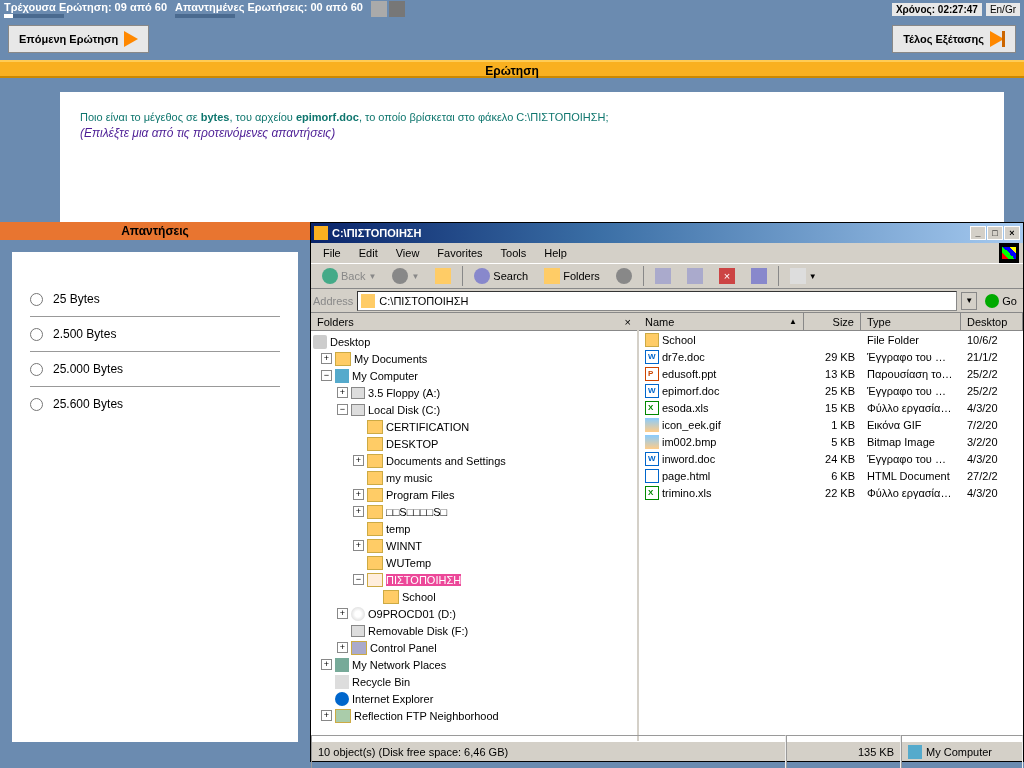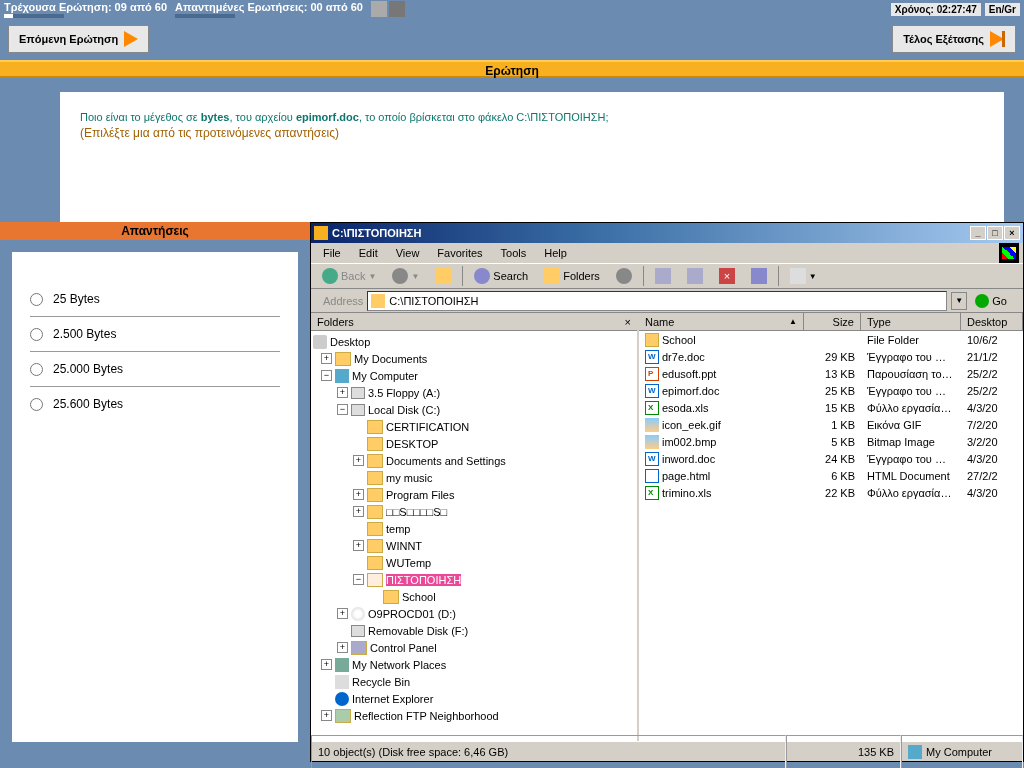--- a/index.html
+++ b/index.html
@@ -6,31 +6,31 @@
 body{width:1024px;height:768px;background:#6b8bb0;overflow:hidden;position:relative}
 .topbar{height:18px;background:#6b8bb0;display:flex;align-items:center;color:#fff;padding:0 4px}
 .topbar-left{display:flex;gap:8px}
 .qstat{font-size:10px;font-weight:bold}
 .qstat .prog{width:60px;height:4px;background:#4a6a8f;margin-top:1px;position:relative}
 .qstat .prog .fill{height:100%;background:#fff}
 .topbar-icons{margin-left:8px;display:flex;gap:2px}
 .sysicon{width:16px;height:16px;background:#aaa;display:inline-block}
 .topbar-right{margin-left:auto;display:flex;gap:4px;align-items:center}
 .timebox{background:#e8e8e8;color:#000;padding:1px 4px;font-size:10px;font-weight:bold}
-.langbox{background:#e8e8e8;color:#000;padding:1px 4px;font-size:10px;font-weight:bold}
+.langbox{background:#e8e8e8;color:#000;padding:1px 4px;font-size:10px;font-weight:normal}
 .btnbar{height:42px;background:#6b8bb0;display:flex;align-items:center;padding:0 8px;gap:8px}
 .mainbtn{background:#e8e8e8;border:1px solid #888;height:28px;display:flex;align-items:center;padding:0 10px;font-size:12px;font-weight:bold;cursor:pointer}
 .arrow-orange{width:0;height:0;border-top:8px solid transparent;border-bottom:8px solid transparent;border-left:14px solid #f80;margin-left:6px}
 .check-green{color:#0a0;font-size:18px;margin-left:6px;font-weight:bold}
 .endbtn{margin-left:auto}
 .qtitle{height:18px;background:#f9b020;text-align:center;font-weight:bold;font-size:12px;color:#000;line-height:18px;border-top:2px solid #ffcc55;border-bottom:2px solid #cc8800}
 .qbody{background:#fff;margin:14px 20px 0 60px;height:130px;padding:16px 20px;position:relative}
 .qtext{font-size:12px;color:#0f766e;line-height:1.5}
 .qtext .bold{font-weight:bold}
-.qhint{font-size:12px;color:#a16207}
+.qhint{font-style:italic;font-size:12px;color:#4c1d95}
 .lower{display:flex;height:540px}
 .answers-col{width:310px;display:flex;flex-direction:column}
 .answers-hdr{background:#e87530;color:#000;text-align:center;font-weight:bold;font-size:12px;height:18px;line-height:18px}
 .answers-body{background:#6b8bb0;flex:1;padding:12px}
 .answers-card{background:#fff;padding:30px 18px;height:490px}
 .answer-opt{display:flex;align-items:center;padding:10px 0;border-bottom:1px solid #999;cursor:pointer}
 .answer-opt:last-child{border-bottom:none}
 .answer-opt input{margin-right:10px}
 .answer-opt span{font-size:12px}
 .explorer{flex:1;background:#d4d0c8;border:1px solid #000;display:flex;flex-direction:column;position:relative}
@@ -52,21 +52,21 @@
 .i-fwd{background:#888;border-radius:50%}
 .i-up{background:#fc6}
 .i-search{background:#88c;border-radius:50%}
 .i-folders{background:#fc6}
 .i-hist{background:#888;border-radius:50%}
 .i-move{background:#aac}
 .i-copy{background:#aac}
 .i-del{background:#c44;color:#fff;text-align:center;line-height:16px}
 .i-undo{background:#88c}
 .i-views{background:#ddd}
-.addrbar{height:24px;background:#d4d0c8;display:flex;align-items:center;padding:0 12px;gap:4px;border-bottom:1px solid #888}
+.addrbar{height:24px;background:#d4d0c8;display:flex;align-items:center;padding:0 2px;gap:4px;border-bottom:1px solid #888}
 .addrlbl{color:#888}
 .addrfield{flex:1;background:#fff;border:1px inset #888;height:20px;display:flex;align-items:center;padding:0 3px}
 .addrfield .ficon{width:14px;height:14px;background:#fc6;margin-right:4px}
 .addrdd{width:16px;height:18px;background:#d4d0c8;border:1px solid #888;text-align:center;cursor:pointer;font-size:8px;line-height:16px}
 .gobtn{display:flex;align-items:center;gap:3px;cursor:pointer;padding:0 4px}
 .gobtn .gicon{width:14px;height:14px;background:#0a0;border-radius:50%}
 .panes{flex:1;display:flex;background:#fff;overflow:hidden}
 .folders-pane{width:328px;border-right:2px solid #d4d0c8;display:flex;flex-direction:column}
 .pane-hdr{height:18px;background:#d4d0c8;display:flex;align-items:center;padding:0 6px;border-bottom:1px solid #888}
 .pane-hdr .close{margin-left:auto;cursor:pointer;font-family:sans-serif}

